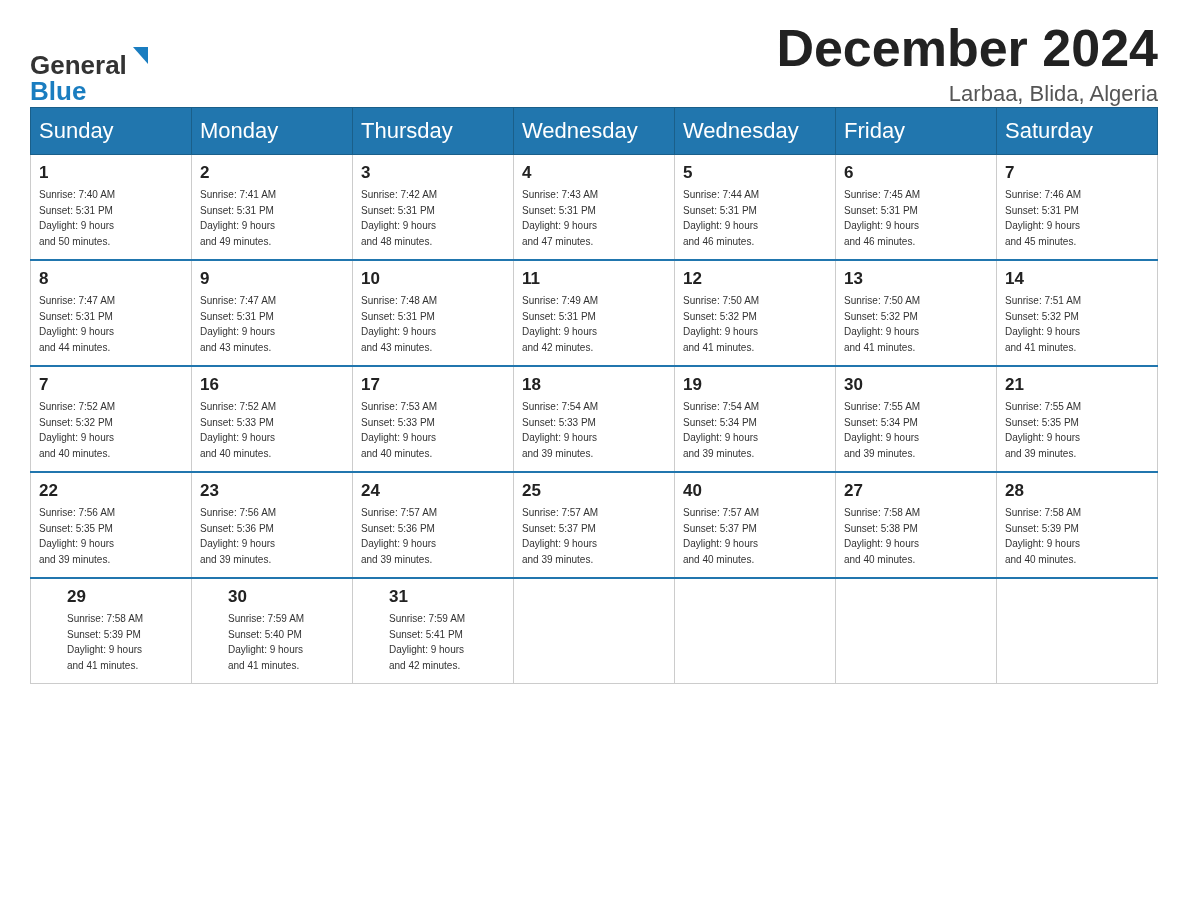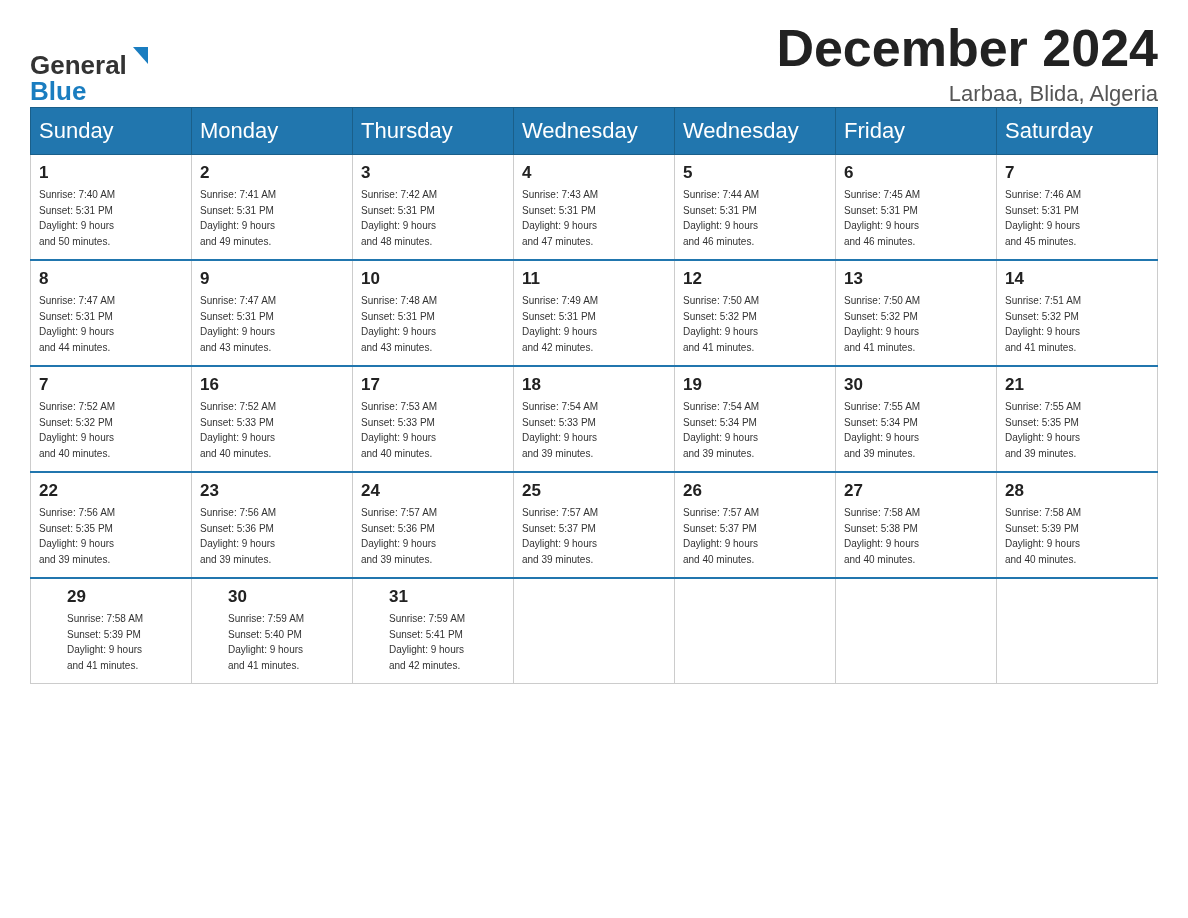--- a/index.html
+++ b/index.html
@@ -214,21 +214,21 @@
       </td>
         <td>
         <span class="day-num">24</span>
         <div class="day-info">Sunrise: 7:57 AM<br>Sunset: 5:36 PM<br>Daylight: 9 hours<br>and 39 minutes.</div>
       </td>
         <td>
         <span class="day-num">25</span>
         <div class="day-info">Sunrise: 7:57 AM<br>Sunset: 5:37 PM<br>Daylight: 9 hours<br>and 39 minutes.</div>
       </td>
         <td>
-        <span class="day-num">26</span>
+        <span class="day-num">40</span>
         <div class="day-info">Sunrise: 7:57 AM<br>Sunset: 5:37 PM<br>Daylight: 9 hours<br>and 40 minutes.</div>
       </td>
         <td>
         <span class="day-num">27</span>
         <div class="day-info">Sunrise: 7:58 AM<br>Sunset: 5:38 PM<br>Daylight: 9 hours<br>and 40 minutes.</div>
       </td>
         <td>
         <span class="day-num">28</span>
         <div class="day-info">Sunrise: 7:58 AM<br>Sunset: 5:39 PM<br>Daylight: 9 hours<br>and 40 minutes.</div>
       </td>

